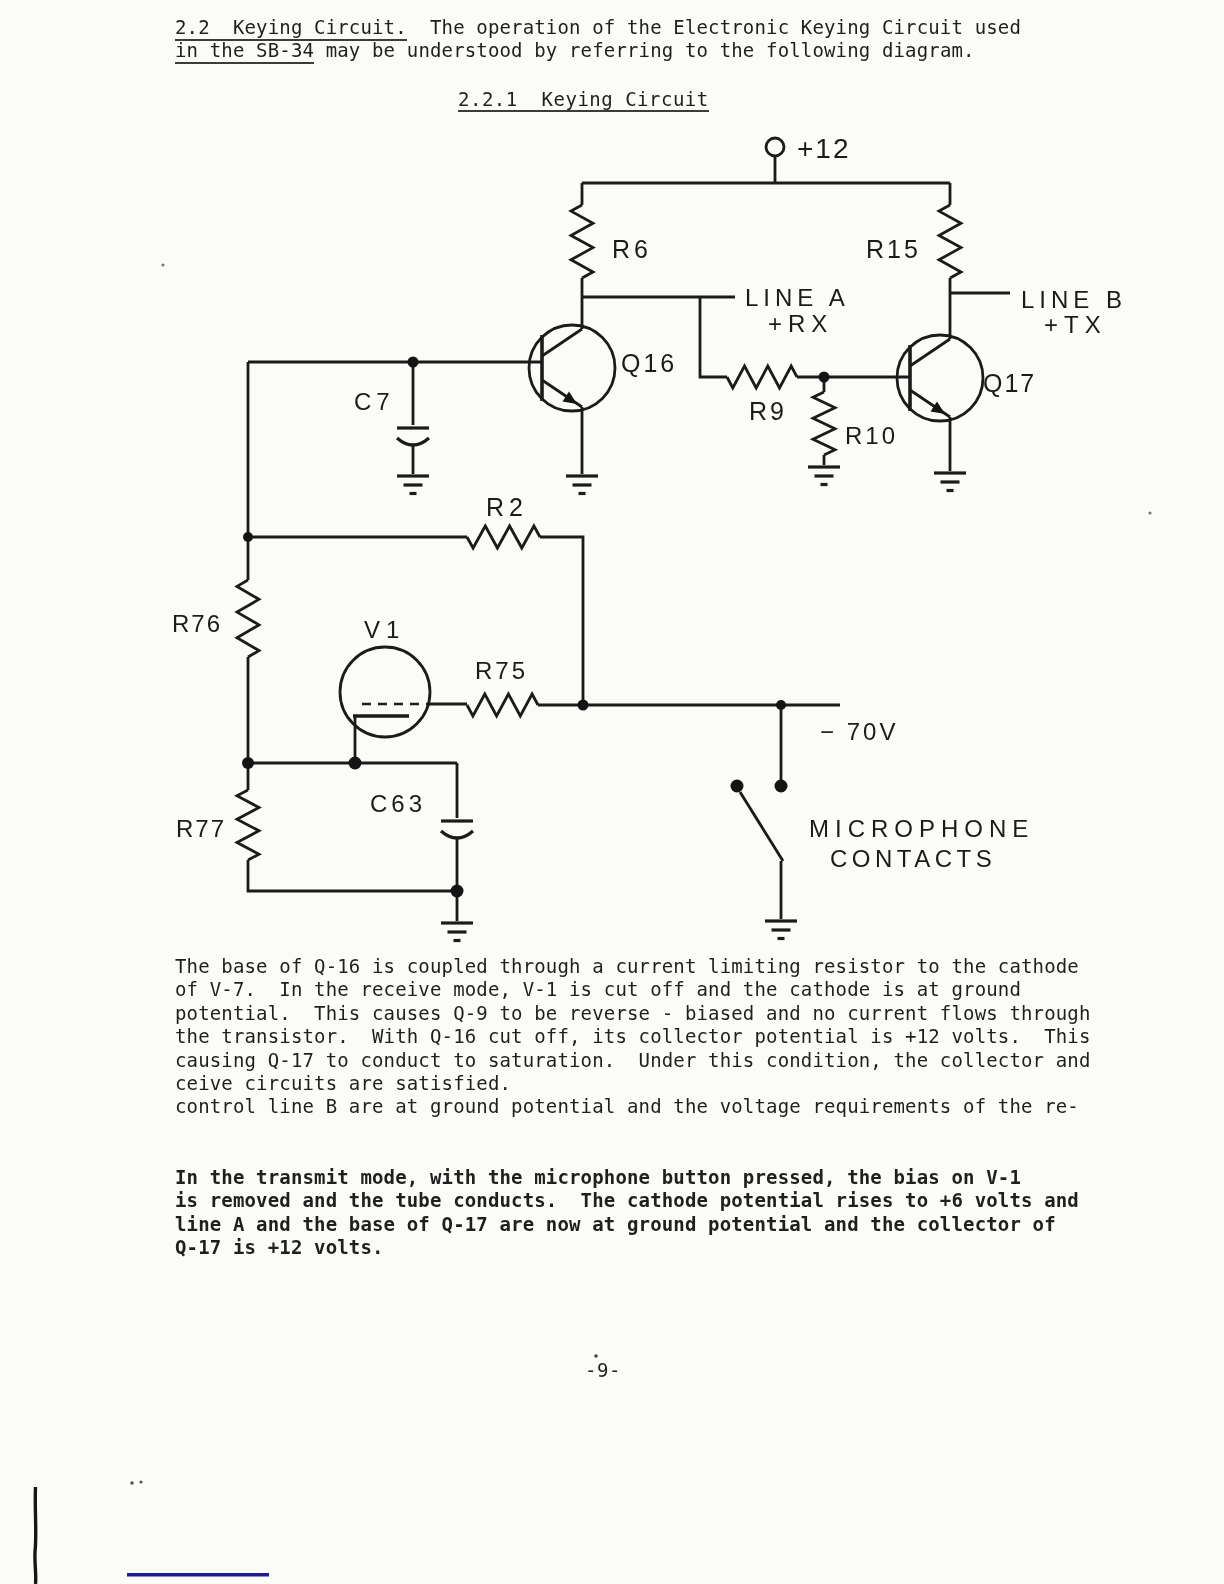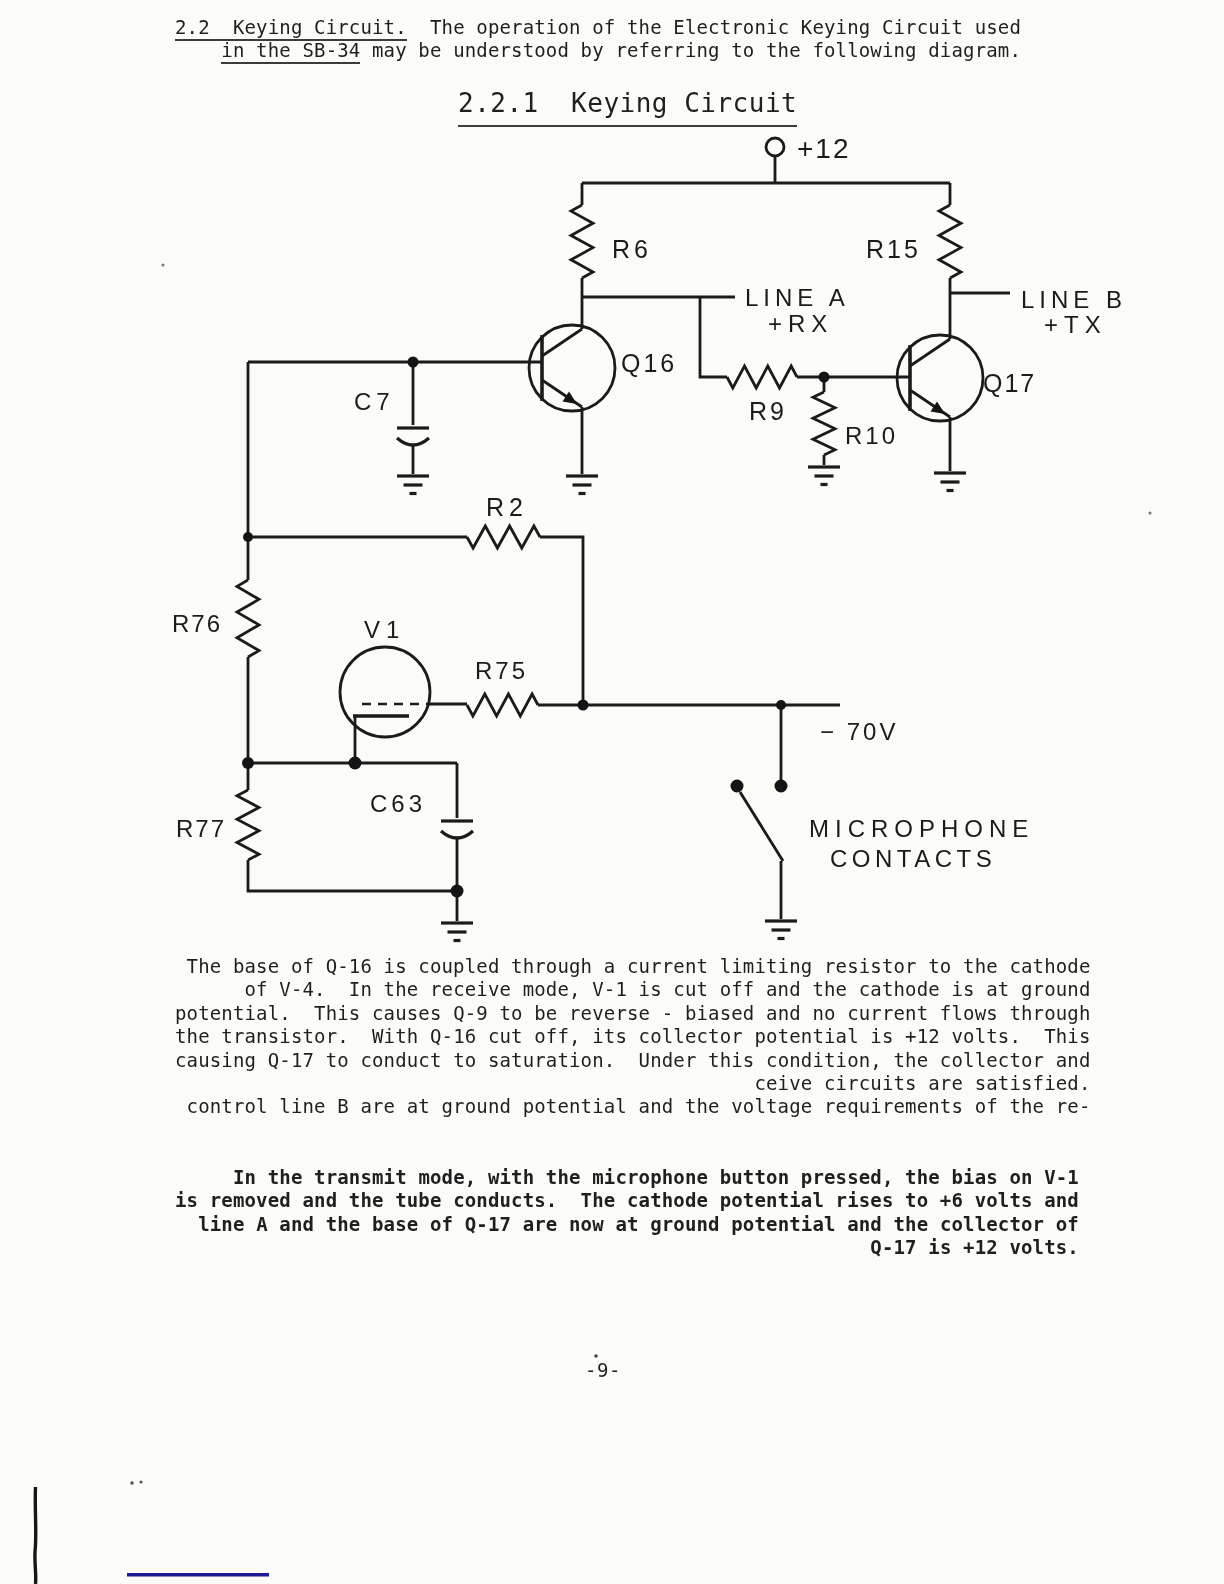--- a/index.html
+++ b/index.html
@@ -1,27 +1,27 @@
 <!DOCTYPE html>
 <html><head>
 <meta charset="utf-8">
 <style>
   html,body{margin:0;padding:0;background:#e8e8e6;}
   .page{
     position:relative; width:1224px; height:1584px; margin:0 auto;
     background:#fbfbf8; overflow:hidden;
-    font-family:"DejaVu Sans Mono", monospace; color:#1f1f1f;text-align:right;
+    font-family:"DejaVu Sans Mono", monospace; color:#1f1f1f;
   }
   .tline{white-space:pre; font-size:19px; line-height:23.4px; letter-spacing:0.15px;}
   .u{border-bottom:2.5px solid #3c3c3c; padding-bottom:1px;}
   .intro{position:absolute; left:175px; top:16px;}
   .figtitle{
     position:absolute; left:458px; top:88px; white-space:pre;
-    font-size:26px; letter-spacing:0.5px; border-bottom:2.5px solid #3c3c3c;
-    padding-bottom:7px;
+    font-size:19px; letter-spacing:0.5px; border-bottom:2.5px solid #3c3c3c;
+    padding-bottom:0;
   }
   .para{position:absolute; left:175px;}
   .para1{top:955px;}
   .para2{top:1166px;font-weight:bold;}
   .pagenum{position:absolute; left:585px; top:1359px; font-size:19px; letter-spacing:0.5px;}
   svg.schematic{position:absolute; left:0; top:0;}
   svg .wire{stroke:#1b1b1b; stroke-width:2.8; fill:none; stroke-linecap:butt;}
   svg .res{stroke:#1b1b1b; stroke-width:2.8; fill:none; stroke-linejoin:miter;}
   svg .sym{stroke:#1b1b1b; fill:none;}
   svg .gnd line{stroke:#1b1b1b; stroke-width:3.2;}
@@ -170,21 +170,21 @@
       <circle cx="132" cy="1483" r="1.8" fill="#555"></circle>
       <circle cx="141" cy="1482" r="1.6" fill="#555"></circle>
       <circle cx="596" cy="1356" r="1.8" fill="#444"></circle>
       <circle cx="163" cy="265" r="1.6" fill="#777"></circle>
       <circle cx="1150" cy="513" r="1.6" fill="#777"></circle>
     </g>
   </svg>
 
   <div class="para para1">
     <div class="tline">The base of Q-16 is coupled through a current limiting resistor to the cathode</div>
-    <div class="tline">of V-4.  In the receive mode, V-1 is cut off and the cathode is at ground</div>
+    <div class="tline">of V-7.  In the receive mode, V-1 is cut off and the cathode is at ground</div>
     <div class="tline">potential.  This causes Q-9 to be reverse - biased and no current flows through</div>
     <div class="tline">the transistor.  With Q-16 cut off, its collector potential is +12 volts.  This</div>
     <div class="tline">causing Q-17 to conduct to saturation.  Under this condition, the collector and</div>
     <div class="tline">ceive circuits are satisfied.</div>
     <div class="tline">control line B are at ground potential and the voltage requirements of the re-</div>
   </div>
 
   <div class="para para2">
     <div class="tline">In the transmit mode, with the microphone button pressed, the bias on V-1</div>
     <div class="tline">is removed and the tube conducts.  The cathode potential rises to +6 volts and</div>

